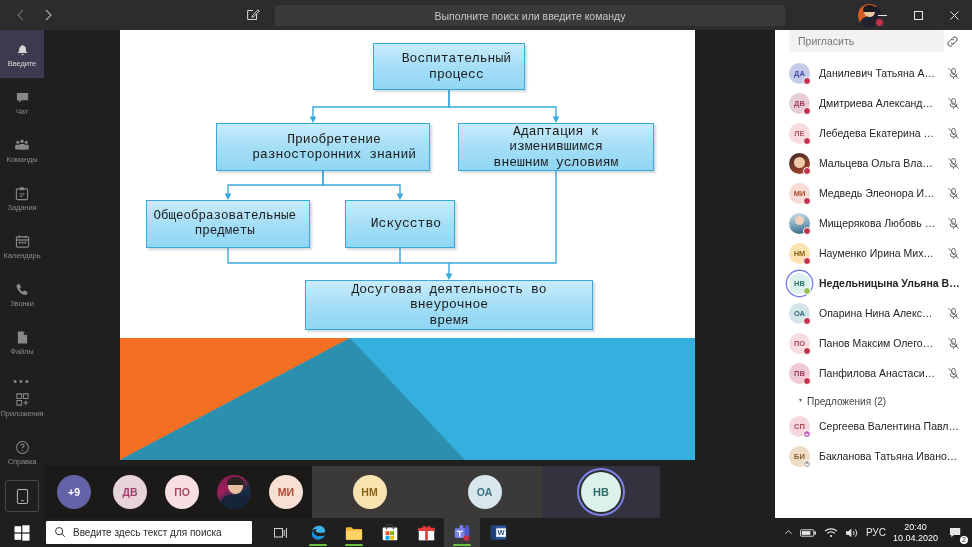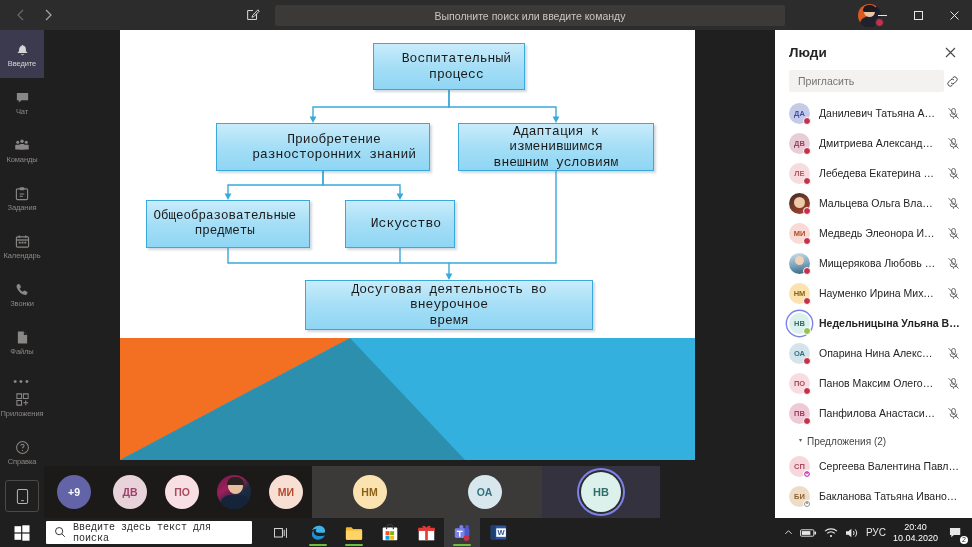--- a/index.html
+++ b/index.html
@@ -188,21 +188,21 @@
   
   .taskbar {
     position: absolute; left: 0; top: 518px; width: 972px; height: 29px;
     background: #1f1f1f; display: flex; align-items: center;
   }
   .tb-start { width: 44px; height: 29px; display:flex; align-items:center; justify-content:center; }
   .tb-search {
     width: 206px; height: 23px; background: #ffffff; border-radius: 1px;
     display: flex; align-items: center; gap: 7px; padding: 0 8px; margin-left: 2px;
   }
-  .tb-search .t { font-size: 10px; color: #2b2b2b; font-family: Liberation Mono, monospace; }
+  .tb-search .t { font-size: 10px; color: #2b2b2b; }
   .tb-icons { display: flex; align-items: center; gap: 0px; margin-left: 12px; }
   .tb-ic { width: 36px; height: 29px; display:flex; align-items:center; justify-content:center; position: relative;}
   .tb-ic.running::after { content:''; position:absolute; bottom:1px; left:9px; width:18px; height:2px; background:#6abf3f; border-radius:1px;}
   .tb-ic.active { background: #3a3a3a; }
   .tray { position: absolute; right: 0; top: 0; height: 29px; display: flex; align-items: center; gap: 7px; padding-right: 5px;}
   .tray-ic { color: #e6e6e6; font-size: 10px; display:flex; align-items:center;}
   .tray-clock { color: #ffffff; font-size: 9px; line-height: 11px; text-align: center; }
   .tray-notif { position: relative; width: 22px; height: 22px; display:flex; align-items:center; justify-content:center; color:#e6e6e6;}
   .tray-notif .cnt {
     position: absolute; right: -1px; bottom: 0px; font-size: 7px; color: #1f1f1f;
@@ -413,28 +413,20 @@
           </div>
           <div class="node" style="left: 185px; top: 250px; width: 288px; height: 50px; font-size: 13px;">
             <span style="white-space: pre-line;">Досуговая деятельность во внеурочное
 время</span>
           </div>
         </div>
     </div>
   </div>
 
   <div class="people">
-    <div class="people-hd">
-      <span class="people-title">Люди</span>
-      <span class="people-close">
-        <svg width="11" height="11" viewBox="0 0 11 11">
-            <path d="M1 1 L10 10 M10 1 L1 10" stroke="currentColor" stroke-width="1.1" fill="none"></path>
-          </svg>
-      </span>
-    </div>
     <div class="invite-row">
       <input class="invite-input" placeholder="Пригласить" style="">
       <span class="invite-link">
         <svg width="15" height="15" viewBox="0 0 16 16">
           <path d="M6.4 9.6a2.6 2.6 0 0 0 3.7 0l2.1-2.1a2.6 2.6 0 1 0-3.7-3.7l-1 1" stroke="currentColor" stroke-width="1.05" fill="none"></path>
           <path d="M9.6 6.4a2.6 2.6 0 0 0-3.7 0L3.8 8.5a2.6 2.6 0 1 0 3.7 3.7l1-1" stroke="currentColor" stroke-width="1.05" fill="none"></path>
         </svg>
       </span>
     </div>
     <div class="plist" id="people-list">

